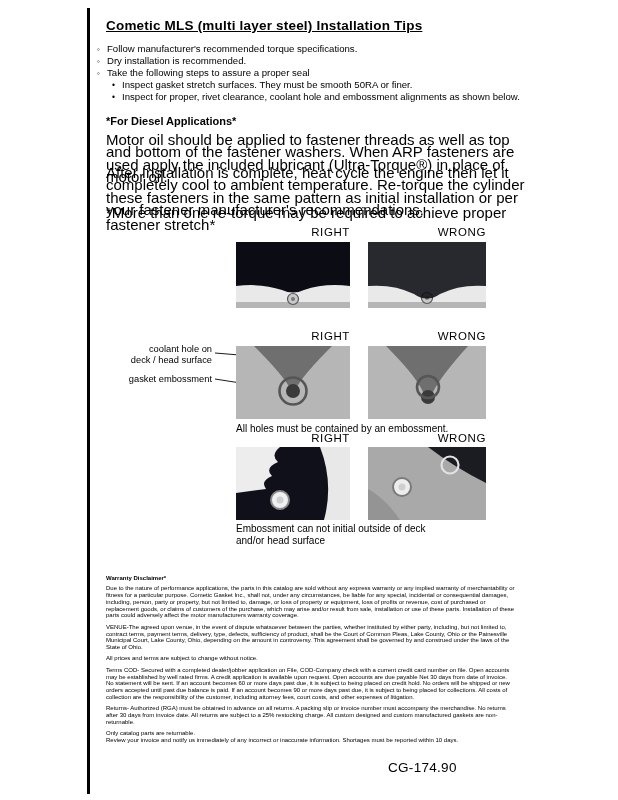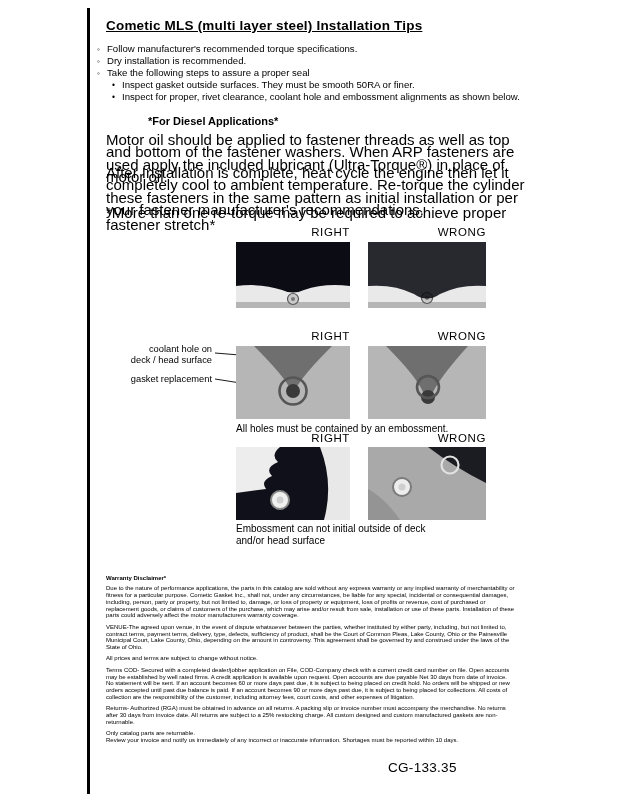--- a/index.html
+++ b/index.html
@@ -13,21 +13,21 @@
   .vrule { position: absolute; left: 87px; top: 8px; width: 3px; height: 786px; background: #000; }
   .title {
     position: absolute; left: 106px; top: 18px;
     font-size: 13.5px; font-weight: bold; text-decoration: underline;
     letter-spacing: 0.2px; white-space: nowrap;
   }
   .bullets { position: absolute; left: 97px; top: 43px; font-size: 9.6px; line-height: 12px; width: 470px; }
   .b { display: flex; align-items: flex-start; }
   .b .mk { width: 10px; flex: 0 0 10px; font-size: 8.5px; line-height: 12px; }
   .b.sub { padding-left: 15px; }
-  .diesel-h { position: absolute; left: 106px; top: 115px; font-size: 11px; font-weight: bold; white-space: nowrap; margin-left: 42px; }
+  .diesel-h { position: absolute; left: 106px; top: 115px; font-size: 11px; font-weight: bold; white-space: nowrap; }
   .para { position: absolute; left: 106px; width: 424px; font-size: 15px; line-height: 12.4px; }
   #p1 { top: 134px; }
   #p2 { top: 167px; }
   #p3 { top: 207px; width: 440px; }
   .dg-label { position: absolute; font-size: 11.5px; text-align: right; letter-spacing: 0.6px; }
   .panel { position: absolute; }
   .panel svg { display: block; width: 100%; height: 100%; }
   .caption { position: absolute; font-size: 10px; white-space: nowrap; }
   .ann { position: absolute; font-size: 9.3px; line-height: 10.5px; text-align: right; }
   .arrows { position: absolute; pointer-events: none; }
@@ -53,21 +53,21 @@
     <div class="b">
       <span class="mk">◦</span>
       <span>Dry installation is recommended.</span>
     </div>
     <div class="b">
       <span class="mk">◦</span>
       <span>Take the following steps to assure a proper seal</span>
     </div>
     <div class="b sub">
       <span class="mk">•</span>
-      <span>Inspect gasket outside surfaces.  They must be smooth 50RA or finer.</span>
+      <span>Inspect gasket stretch surfaces.  They must be smooth 50RA or finer.</span>
     </div>
     <div class="b sub">
       <span class="mk">•</span>
       <span>Inspect for proper, rivet clearance, coolant hole and embossment alignments as shown below.</span>
     </div>
   </div>
 
   <div class="diesel-h">*For Diesel Applications*</div>
   <div class="para" id="p1">Motor oil should be applied to fastener threads as well as top and bottom of the fastener washers. When ARP fasteners are used apply the included lubricant (Ultra-Torque®) in place of motor oil.</div>
   <div class="para" id="p2">After Installation is complete, heat cycle the engine then let it completely cool to ambient temperature. Re-torque the cylinder these fasteners in the same pattern as initial installation or per your fastener manufacturer's recommendations.</div>
@@ -95,21 +95,21 @@
     </svg>
   </div>
 
   <div class="dg-label" style="left:236px; top:330px; width:114px;">RIGHT</div>
   <div class="dg-label" style="left:368px; top:330px; width:118px;">WRONG</div>
 
   <div class="ann" style="left:130px; top:344px; width:82px;">
     <div>coolant hole on</div>
     <div>deck / head surface</div>
   </div>
-  <div class="ann" style="left:116px; top:374px; width:96px;">gasket replacement</div>
+  <div class="ann" style="left:116px; top:374px; width:96px;">gasket embossment</div>
 
   <svg class="arrows" style="left:214px; top:348px;" width="54" height="44">
     <line x1="1" y1="5" x2="50" y2="9" stroke="#000" stroke-width="0.9"></line>
     <line x1="1" y1="31" x2="52" y2="39" stroke="#000" stroke-width="0.9"></line>
   </svg>
 
   <div class="panel" style="left:236px; top:346px; width:114px; height:73px;">
     <svg viewBox="0 0 114 73">
       <rect width="114" height="73" fill="#b6b6b6"></rect>
       <path d="M18,0 Q44,26 52,39 Q57,46 62,39 Q70,26 96,0 Z" fill="#6f6f6f"></path>
@@ -156,15 +156,15 @@
     <div class="lh">Warranty Disclaimer*</div>
     <p>Due to the nature of performance applications, the parts in this catalog are sold without any express warranty or any implied warranty of merchantability or fitness for a particular purpose.  Cometic Gasket Inc., shall not, under any circumstances, be liable for any special, incidental or consequential damages, including, person, party or property, but not limited to, damage, or loss of property or equipment, loss of profits or revenue, cost of purchased or replacement goods, or claims of customers of the purchase, which may arise and/or result from sale, installation or use of these parts.  Installation of these parts could adversely affect the motor manufacturers warranty coverage.</p>
     <p>VENUE-The agreed upon venue, in the event of dispute whatsoever between the parties, whether instituted by either party, including, but not limited to, contract terms, payment terms, delivery, type, defects, sufficiency of product, shall be the Court of Common Pleas, Lake County, Ohio or the Painesville Municipal Court, Lake County, Ohio, depending on the amount in controversy. This agreement shall be governed by and construed under the laws of the State of Ohio.</p>
     <p>All prices and terms are subject to change without notice.</p>
     <p>Terms COD- Secured with a completed dealer/jobber application on File, COD-Company check with a current credit card number on file.  Open accounts may be established by well rated firms.  A credit application is available upon request.  Open accounts are due payable Net 30 days from date of invoice.  No statement will be sent.  If an account becomes 60 or more days past due, it is subject to being placed on credit hold.  No orders will be shipped or new orders accepted until past due balance is paid.  If an account becomes 90 or more days past due, it is subject to being placed for collections.  All costs of collection are the responsibility of the customer, including attorney fees, court costs, and other expenses of litigation.</p>
     <p>Returns- Authorized (RGA) must be obtained in advance on all returns.  A packing slip or invoice number must accompany the merchandise.  No returns after 30 days from invoice date.  All returns are subject to a 25% restocking charge.  All custom designed and custom manufactured gaskets are non-returnable.</p>
     <p style="margin-bottom:0;">Only catalog parts are returnable.</p>
     <p>Review your invoice and notify us immediately of any incorrect or inaccurate information.  Shortages must be reported within 10 days.</p>
   </div>
 
-  <div class="footer">CG-133.35</div>
+  <div class="footer">CG-174.90</div>
 
 </div>
 
 </body></html>

